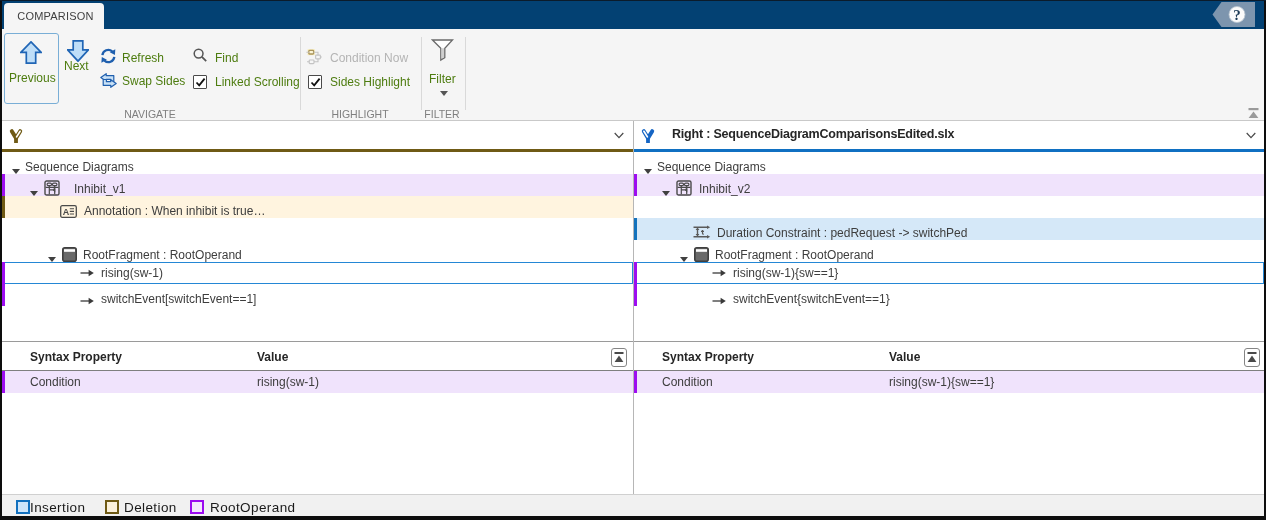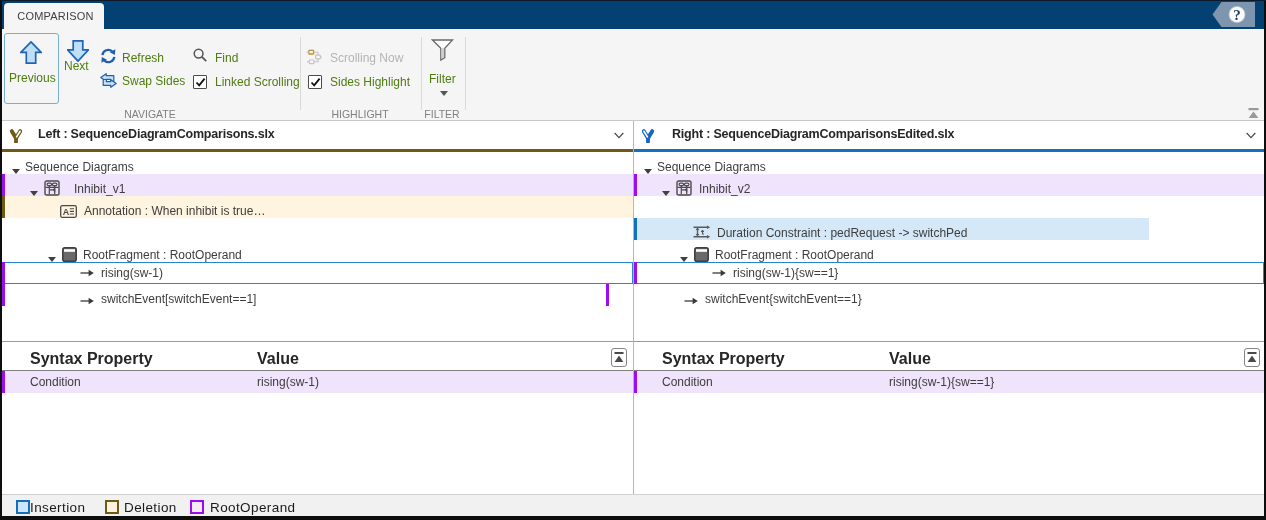--- a/index.html
+++ b/index.html
@@ -38,21 +38,21 @@
 
 .divider { position:absolute; left:633px; top:121px; width:1px; height:373px; background:#b6b6b6; }
 .row { position:absolute; height:22px; display:flex; align-items:flex-end; font-size:12px; color:#3d3d3d; white-space:nowrap; }
 .mk { position:absolute; left:0; top:0; width:3px; height:22px; }
 .tri { width:0; height:0; border-left:4.5px solid transparent; border-right:4.5px solid transparent; border-top:5px solid #404040; flex:none;}
 .selrow { position:absolute; height:22px; border:1px solid #2487D5; background:#fff; display:flex; align-items:center; font-size:12px; color:#3d3d3d; white-space:nowrap;}
 .ic { flex:none; display:block; }
 
 
 .tbl-topline { position:absolute; top:341px; height:1px; background:#9a9a9a; }
-.tbl-hdr { position:absolute; top:342px; height:28px; background:#fff; font-size:16px; font-weight:bold; color:#262626; }
+.tbl-hdr { position:absolute; top:342px; height:28px; background:#fff; font-size:12px; font-weight:bold; color:#262626; }
 .tbl-hline { position:absolute; top:370px; height:1px; background:#7f7f7f; }
 .tbl-row { position:absolute; top:371px; height:22px; font-size:12px; color:#3d3d3d; }
 .colbtn { position:absolute; top:348px; width:16px; height:19px; border:1px solid #858585; border-radius:3px; background:#fff; }
 
 
 .legend { position:absolute; left:2px; top:494px; width:1262px; height:22px; background:#f1f1f1; border-top:1px solid #d0d0d0; }
 .sw { position:absolute; width:14px; height:14px; }
 .lgtext { position:absolute; font-size:13.5px; letter-spacing:0.4px; color:#1a1a1a; }
 </style>
 </head>
@@ -106,21 +106,21 @@
   <div class="glabel" style="left:60px;width:180px">NAVIGATE</div>
   <div class="sep" style="left:300px"></div>
 
   <svg class="abs" style="left:306px;top:48px" width="16" height="17" viewBox="0 0 16 17">
     <rect x="1.6" y="1.2" width="7.2" height="6" fill="#F7ECB9"></rect>
     <rect x="2.8" y="2.4" width="4.8" height="3.6" rx="0.8" fill="#FBF5D7" stroke="#AB955C" stroke-width="1.3"></rect>
     <rect x="9.6" y="7.2" width="4.8" height="3.6" rx="0.8" fill="#f6f6f6" stroke="#c4c4c4" stroke-width="1.2"></rect>
     <rect x="3.2" y="12" width="4.8" height="3.6" rx="0.8" fill="#f6f6f6" stroke="#c4c4c4" stroke-width="1.2"></rect>
     <path d="M0.4 4.2 H2.8 M7.6 4.2 H12 V7.2 M14.4 9 H15.8 M12 10.8 V13.8 H8 M1 13.8 H3.2" fill="none" stroke="#c4c4c4" stroke-width="1.1"></path>
   </svg>
-  <div class="smalltext graytext" style="left:330px;top:51px">Scrolling Now</div>
+  <div class="smalltext graytext" style="left:330px;top:51px">Condition Now</div>
   <div class="cb" style="left:308px;top:75px"></div>
   <svg class="abs" style="left:310px;top:77px" width="11" height="11" viewBox="0 0 11 11">
     <path d="M1.5 5.5 L4.2 8.4 L9.6 1.6" fill="none" stroke="#111" stroke-width="1.8"></path>
   </svg>
   <div class="smalltext" style="left:330px;top:75px">Sides Highlight</div>
   <div class="glabel" style="left:270px;width:180px">HIGHLIGHT</div>
   <div class="sep" style="left:421px"></div>
 
   <svg class="abs" style="left:431px;top:39px" width="23" height="23" viewBox="0 0 23 23">
     <path d="M1.5 1 H21.5 L13.8 9.2 V18.6 L9.8 21 V9.2 Z" fill="#fff" stroke="#6a6a6a" stroke-width="1.3"></path>
@@ -137,21 +137,20 @@
   </svg>
 
   <div class="hdr" style="left:2px;width:631px"></div>
   <div class="hdr" style="left:634px;width:630px"></div>
   <svg class="abs" style="left:8px;top:127px" width="16" height="17" viewBox="0 0 16 17">
     <path d="M8 16 L8 10" stroke="#6F5A15" stroke-width="3.8"></path>
     <path d="M7.6 10.4 L3.8 4.2" stroke="#6F5A15" stroke-width="4" stroke-linecap="round"></path>
     <path d="M8.4 10.4 L12.2 4.2" stroke="#6F5A15" stroke-width="4" stroke-linecap="round"></path>
     <path d="M8.6 9.9 L12.1 4.3" stroke="#fff" stroke-width="1.7" stroke-linecap="round"></path>
   </svg>
-  <div class="hdrtext" style="left:38px">Left : SequenceDiagramComparisons.slx</div>
   <svg class="chev" style="left:614px;top:132px" width="10" height="7" viewBox="0 0 10 7">
     <path d="M0.7 1 L5 5.6 L9.3 1" fill="none" stroke="#4a4a4a" stroke-width="1.2"></path>
   </svg>
   <svg class="abs" style="left:640px;top:127px" width="16" height="17" viewBox="0 0 16 17">
     <path d="M8 16 L8 10" stroke="#1565C4" stroke-width="3.8"></path>
     <path d="M7.6 10.4 L3.8 4.2" stroke="#1565C4" stroke-width="4" stroke-linecap="round"></path>
     <path d="M8.4 10.4 L12.2 4.2" stroke="#1565C4" stroke-width="4" stroke-linecap="round"></path>
     <path d="M7.4 9.9 L3.9 4.3" stroke="#fff" stroke-width="1.7" stroke-linecap="round"></path>
   </svg>
   <div class="hdrtext" style="left:672px">Right : SequenceDiagramComparisonsEdited.slx</div>
@@ -224,21 +223,21 @@
     <svg class="ic" style="margin-left:6px" width="16" height="16" viewBox="0 0 16 16">
       <rect x="1" y="1" width="14" height="14" rx="1.6" fill="none" stroke="#4a4a4a" stroke-width="1.4"></rect>
       <rect x="3.1" y="3.1" width="4.4" height="2.6" rx="1.2" fill="none" stroke="#4a4a4a" stroke-width="1.2"></rect>
       <rect x="8.5" y="3.1" width="4.4" height="2.6" rx="1.2" fill="none" stroke="#4a4a4a" stroke-width="1.2"></rect>
       <path d="M1.6 7.4 H14.4 M5.3 5.7 V14.2 M10.7 5.7 V14.2" fill="none" stroke="#4a4a4a" stroke-width="1.2"></path>
       <path d="M5.3 9.8 H10 M10.7 8.6 V12.2" fill="none" stroke="#4a4a4a" stroke-width="1.2"></path>
       <path d="M9.2 8.9 L10.4 9.8 L9.2 10.7" fill="none" stroke="#4a4a4a" stroke-width="1"></path>
     </svg>
     <span style="margin-left:7px">Inhibit_v2</span>
   </div>
-  <div class="row" style="left:634px;top:218px;width:515px;background:#D5E8F8">
+  <div class="row" style="left:634px;top:218px;width:630px;background:#D5E8F8">
     <div class="mk" style="background:#1372BC"></div>
     <svg class="ic" style="margin-left:58px" width="19" height="16" viewBox="0 0 19 16">
       <path d="M1.5 3.2 H15 M1.5 12.8 H15" fill="none" stroke="#5a5a5a" stroke-width="1.4"></path>
       <path d="M15 1.4 L18.2 3.2 L15 5 Z" fill="#5a5a5a"></path>
       <path d="M15 11 L18.2 12.8 L15 14.6 Z" fill="#5a5a5a"></path>
       <path d="M5.5 4.6 V11.4" fill="none" stroke="#5a5a5a" stroke-width="1.4"></path>
       <path d="M5.5 3.6 L3.6 6 H7.4 Z" fill="#5a5a5a"></path>
       <path d="M5.5 12.4 L3.6 10 H7.4 Z" fill="#5a5a5a"></path>
       <path d="M10.5 5.9 V9.2 Q10.5 10.4 11.8 10 M9 7.3 H12" fill="none" stroke="#5a5a5a" stroke-width="1.2"></path>
     </svg>
@@ -253,21 +252,21 @@
     <span style="margin-left:6px">RootFragment : RootOperand</span>
   </div>
   <div class="selrow" style="left:634px;top:262px;width:630px">
     <div class="mk" style="background:#9D0DF0;left:-1px;top:-1px"></div>
     <svg class="ic" style="margin-left:77px" width="15" height="10" viewBox="0 0 15 10">
       <line x1="0.5" y1="5" x2="12" y2="5" stroke="#3a3a3a" stroke-width="1.3"></line>
       <path d="M13.8 5 L8.6 1.8 V8.2 Z" fill="#3a3a3a"></path>
     </svg>
     <span style="margin-left:6px">rising(sw-1){sw==1}</span>
   </div>
-  <div class="row" style="left:606px;top:284px;width:510px">
+  <div class="row" style="left:634px;top:284px;width:510px">
     <div class="mk" style="background:#9D0DF0"></div>
     <svg class="ic" style="margin-left:78px" width="15" height="10" viewBox="0 0 15 10">
       <line x1="0.5" y1="5" x2="12" y2="5" stroke="#3a3a3a" stroke-width="1.3"></line>
       <path d="M13.8 5 L8.6 1.8 V8.2 Z" fill="#3a3a3a"></path>
     </svg>
     <span style="margin-left:6px">switchEvent{switchEvent==1}</span>
   </div>
 
   <div class="tbl-topline" style="left:2px;width:631px"></div>
   <div class="tbl-topline" style="left:634px;width:630px"></div>

